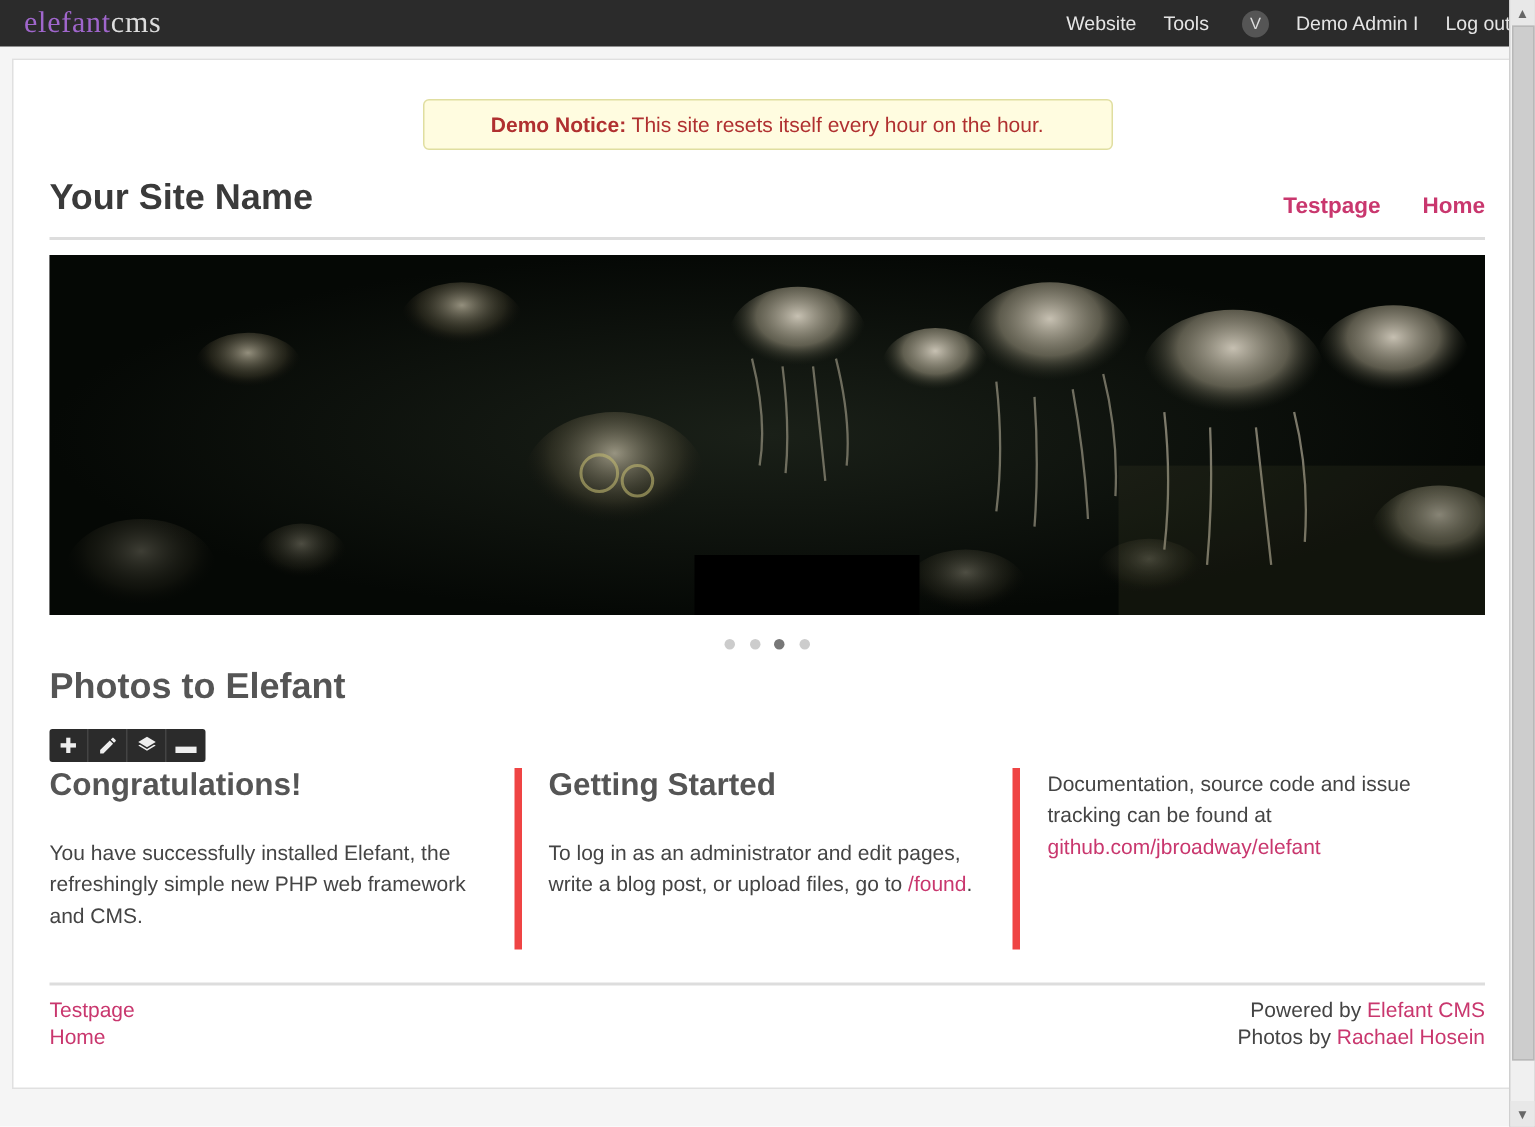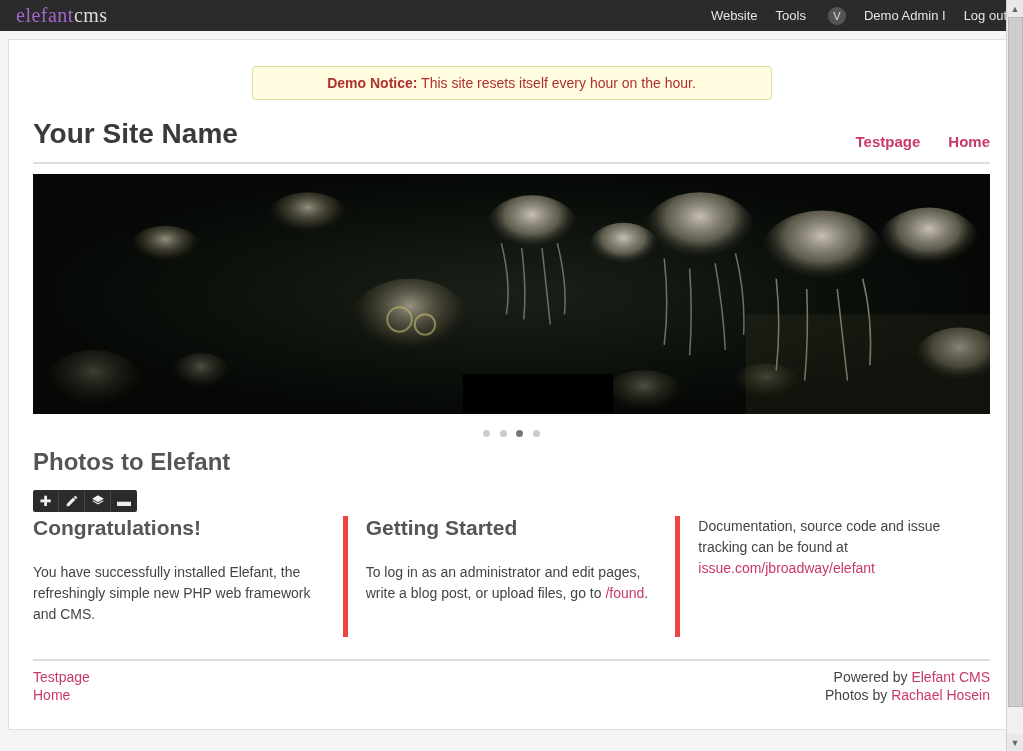--- a/index.html
+++ b/index.html
@@ -60,35 +60,35 @@
       margin: 8px;
       padding: 18px 24px 24px 24px;
       border: 1px solid #e0e0e0;
       min-height: 660px;
     }
     .notice {
       background: #fffce0;
       border: 1px solid #e0dea0;
       border-radius: 4px;
       padding: 8px 20px;
-      width: 520px;
+      width: 460px;
       margin: 8px auto 18px auto;
       text-align: center;
       font-size: 14px;
     }
     .notice-label { color: #b03030; font-weight: bold; }
     .notice-text { color: #b03030; font-weight: normal; }
     .header-row {
       display: flex;
       justify-content: space-between;
       align-items: flex-end;
       margin-bottom: 12px;
     }
     .site-title {
-      font-size: 28px;
+      font-size: 24px;
       font-weight: bold;
       color: #3a3a3a;
     }
     .top-nav {
       display: flex;
       gap: 28px;
     }
     .top-nav a {
       color: #c9376e;
       text-decoration: none;
@@ -338,21 +338,21 @@
       <p>You have successfully installed Elefant, the refreshingly simple new PHP web framework and CMS.</p>
     </div>
     <div class="col">
       <h3>Getting Started</h3>
       <p>
         <span>To log in as an administrator and edit pages, write a blog post, or upload files, go to </span><a href="#">/found</a><span>.</span>
       </p>
     </div>
     <div class="col">
       <p>
-        <span>Documentation, source code and issue tracking can be found at </span><a href="#">issue.com/jbroadway/elefant</a><span></span>
+        <span>Documentation, source code and issue tracking can be found at </span><a href="#">github.com/jbroadway/elefant</a><span></span>
       </p>
     </div>
   </div>
 
   <hr class="hr2">
 
   <div class="footer">
     <div class="footer-left">
       <div><a href="#">Testpage</a></div>
       <div><a href="#">Home</a></div>

